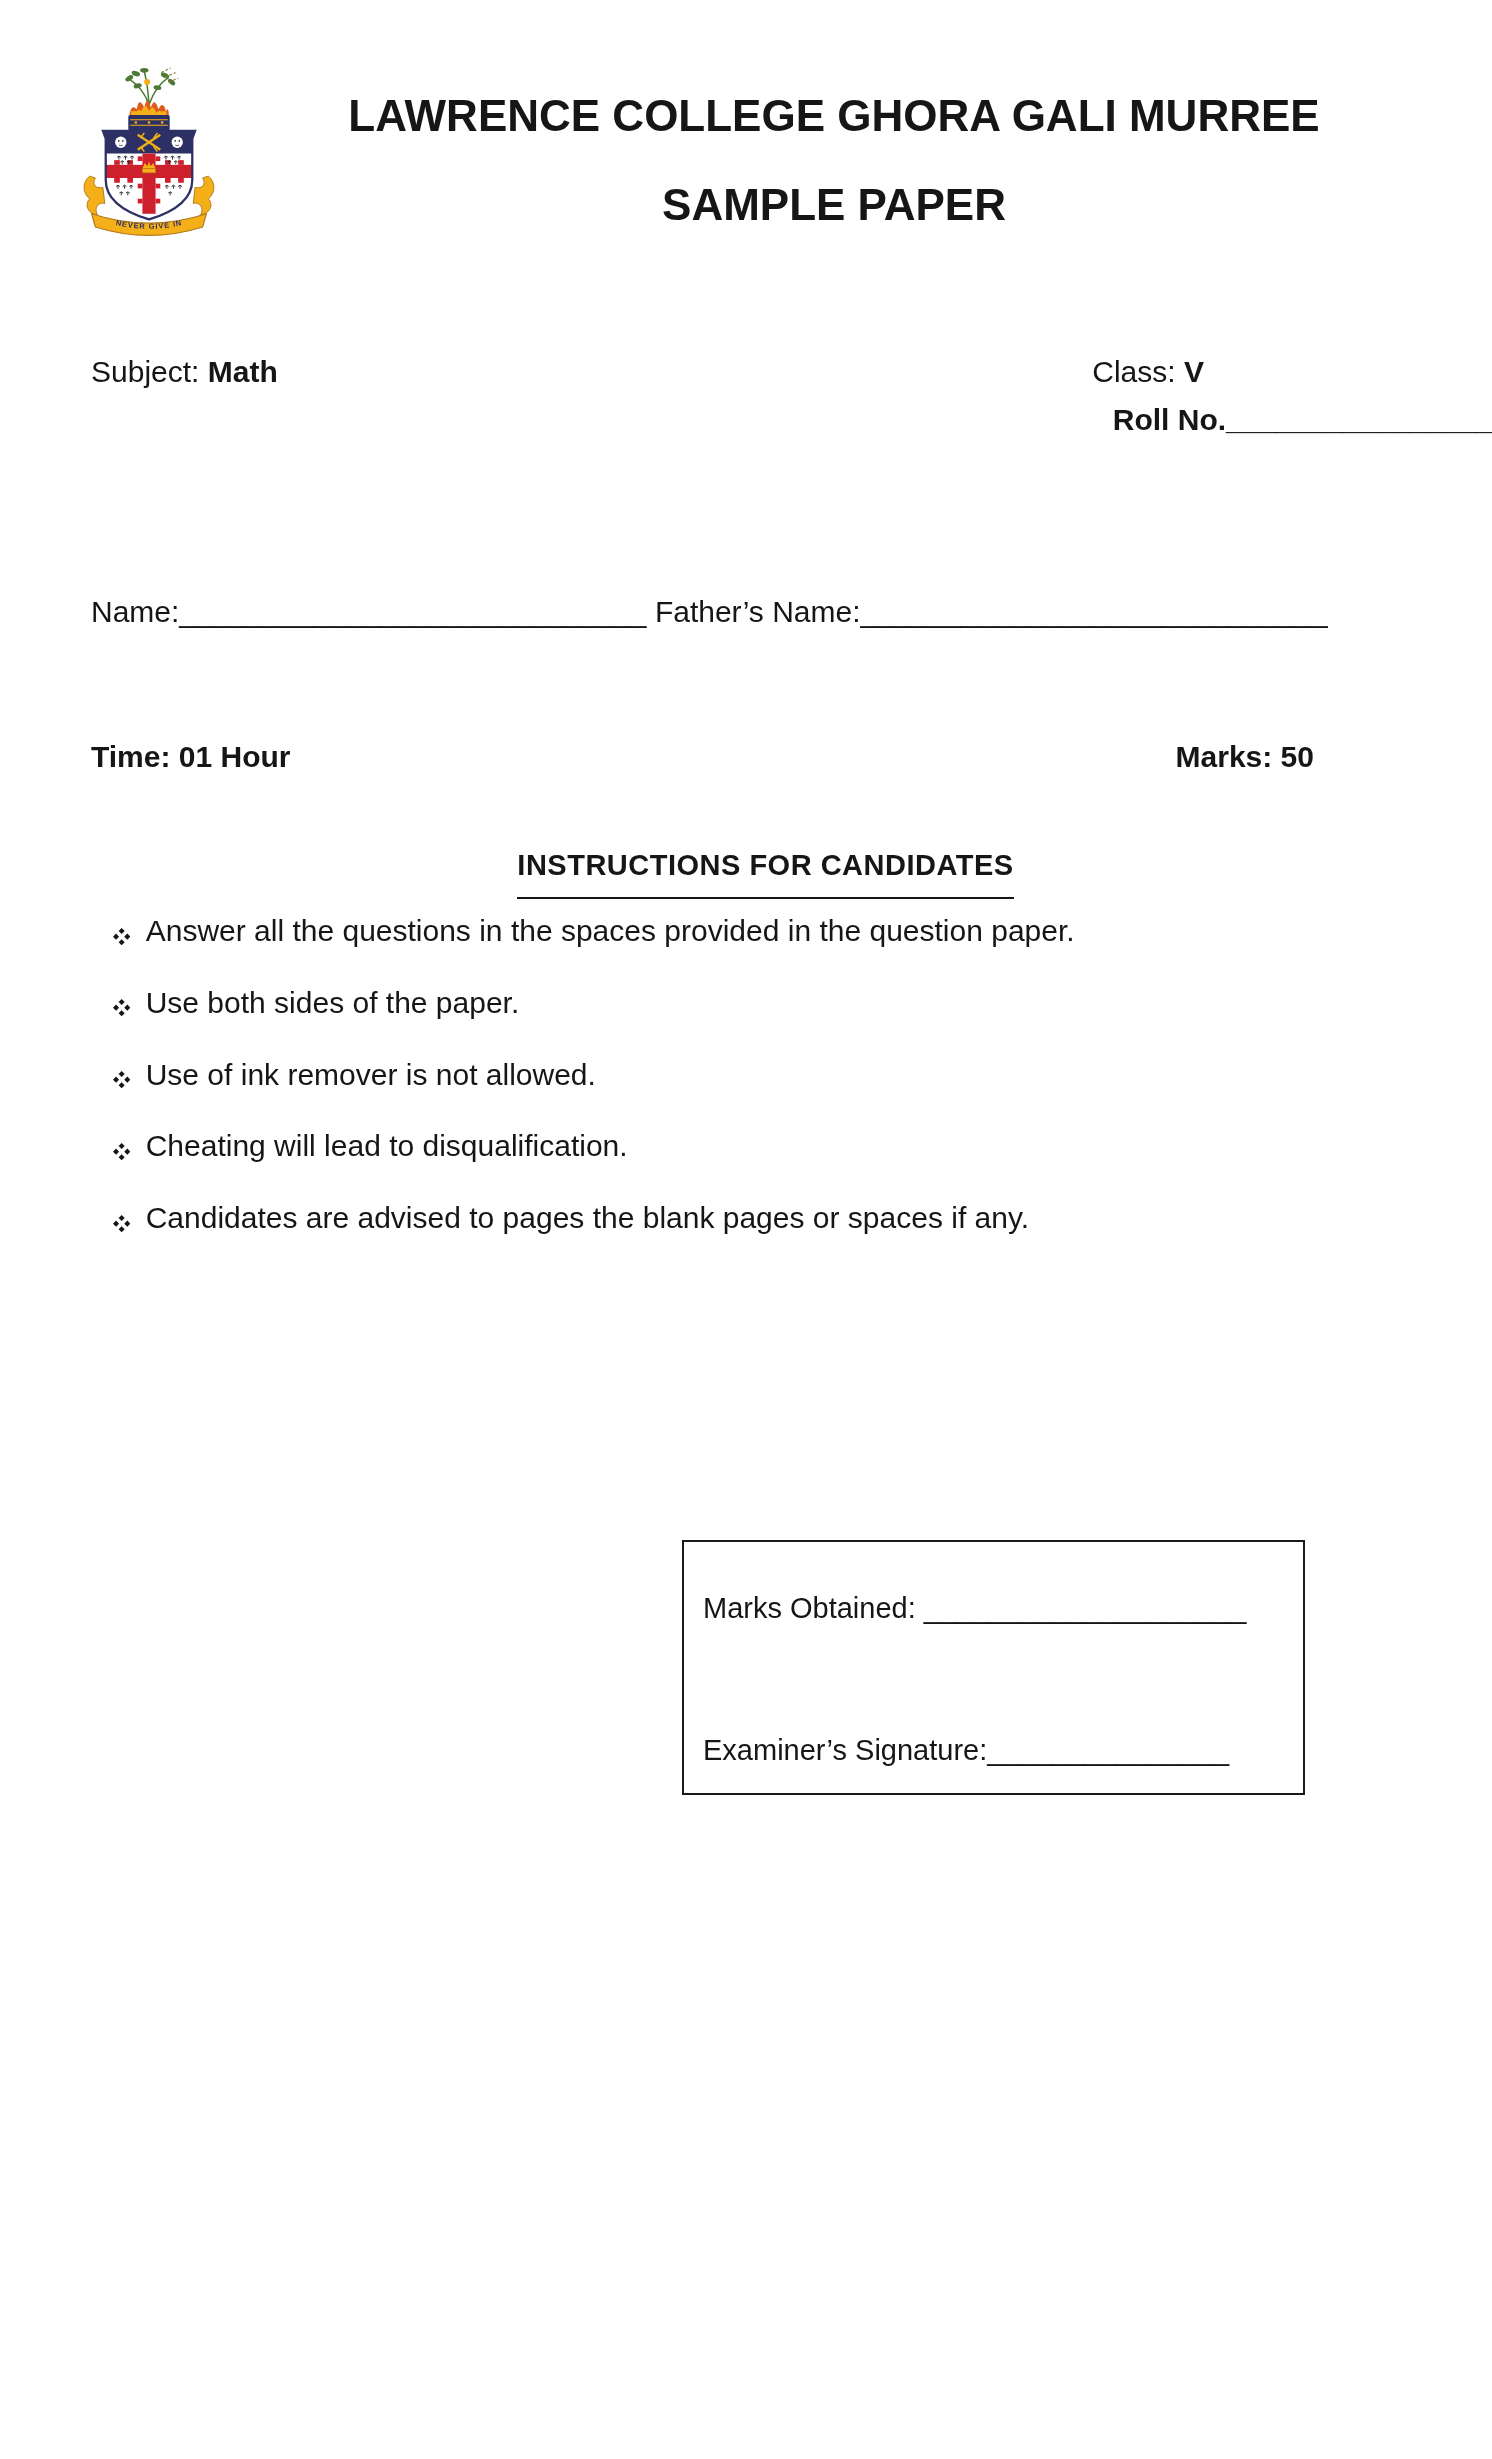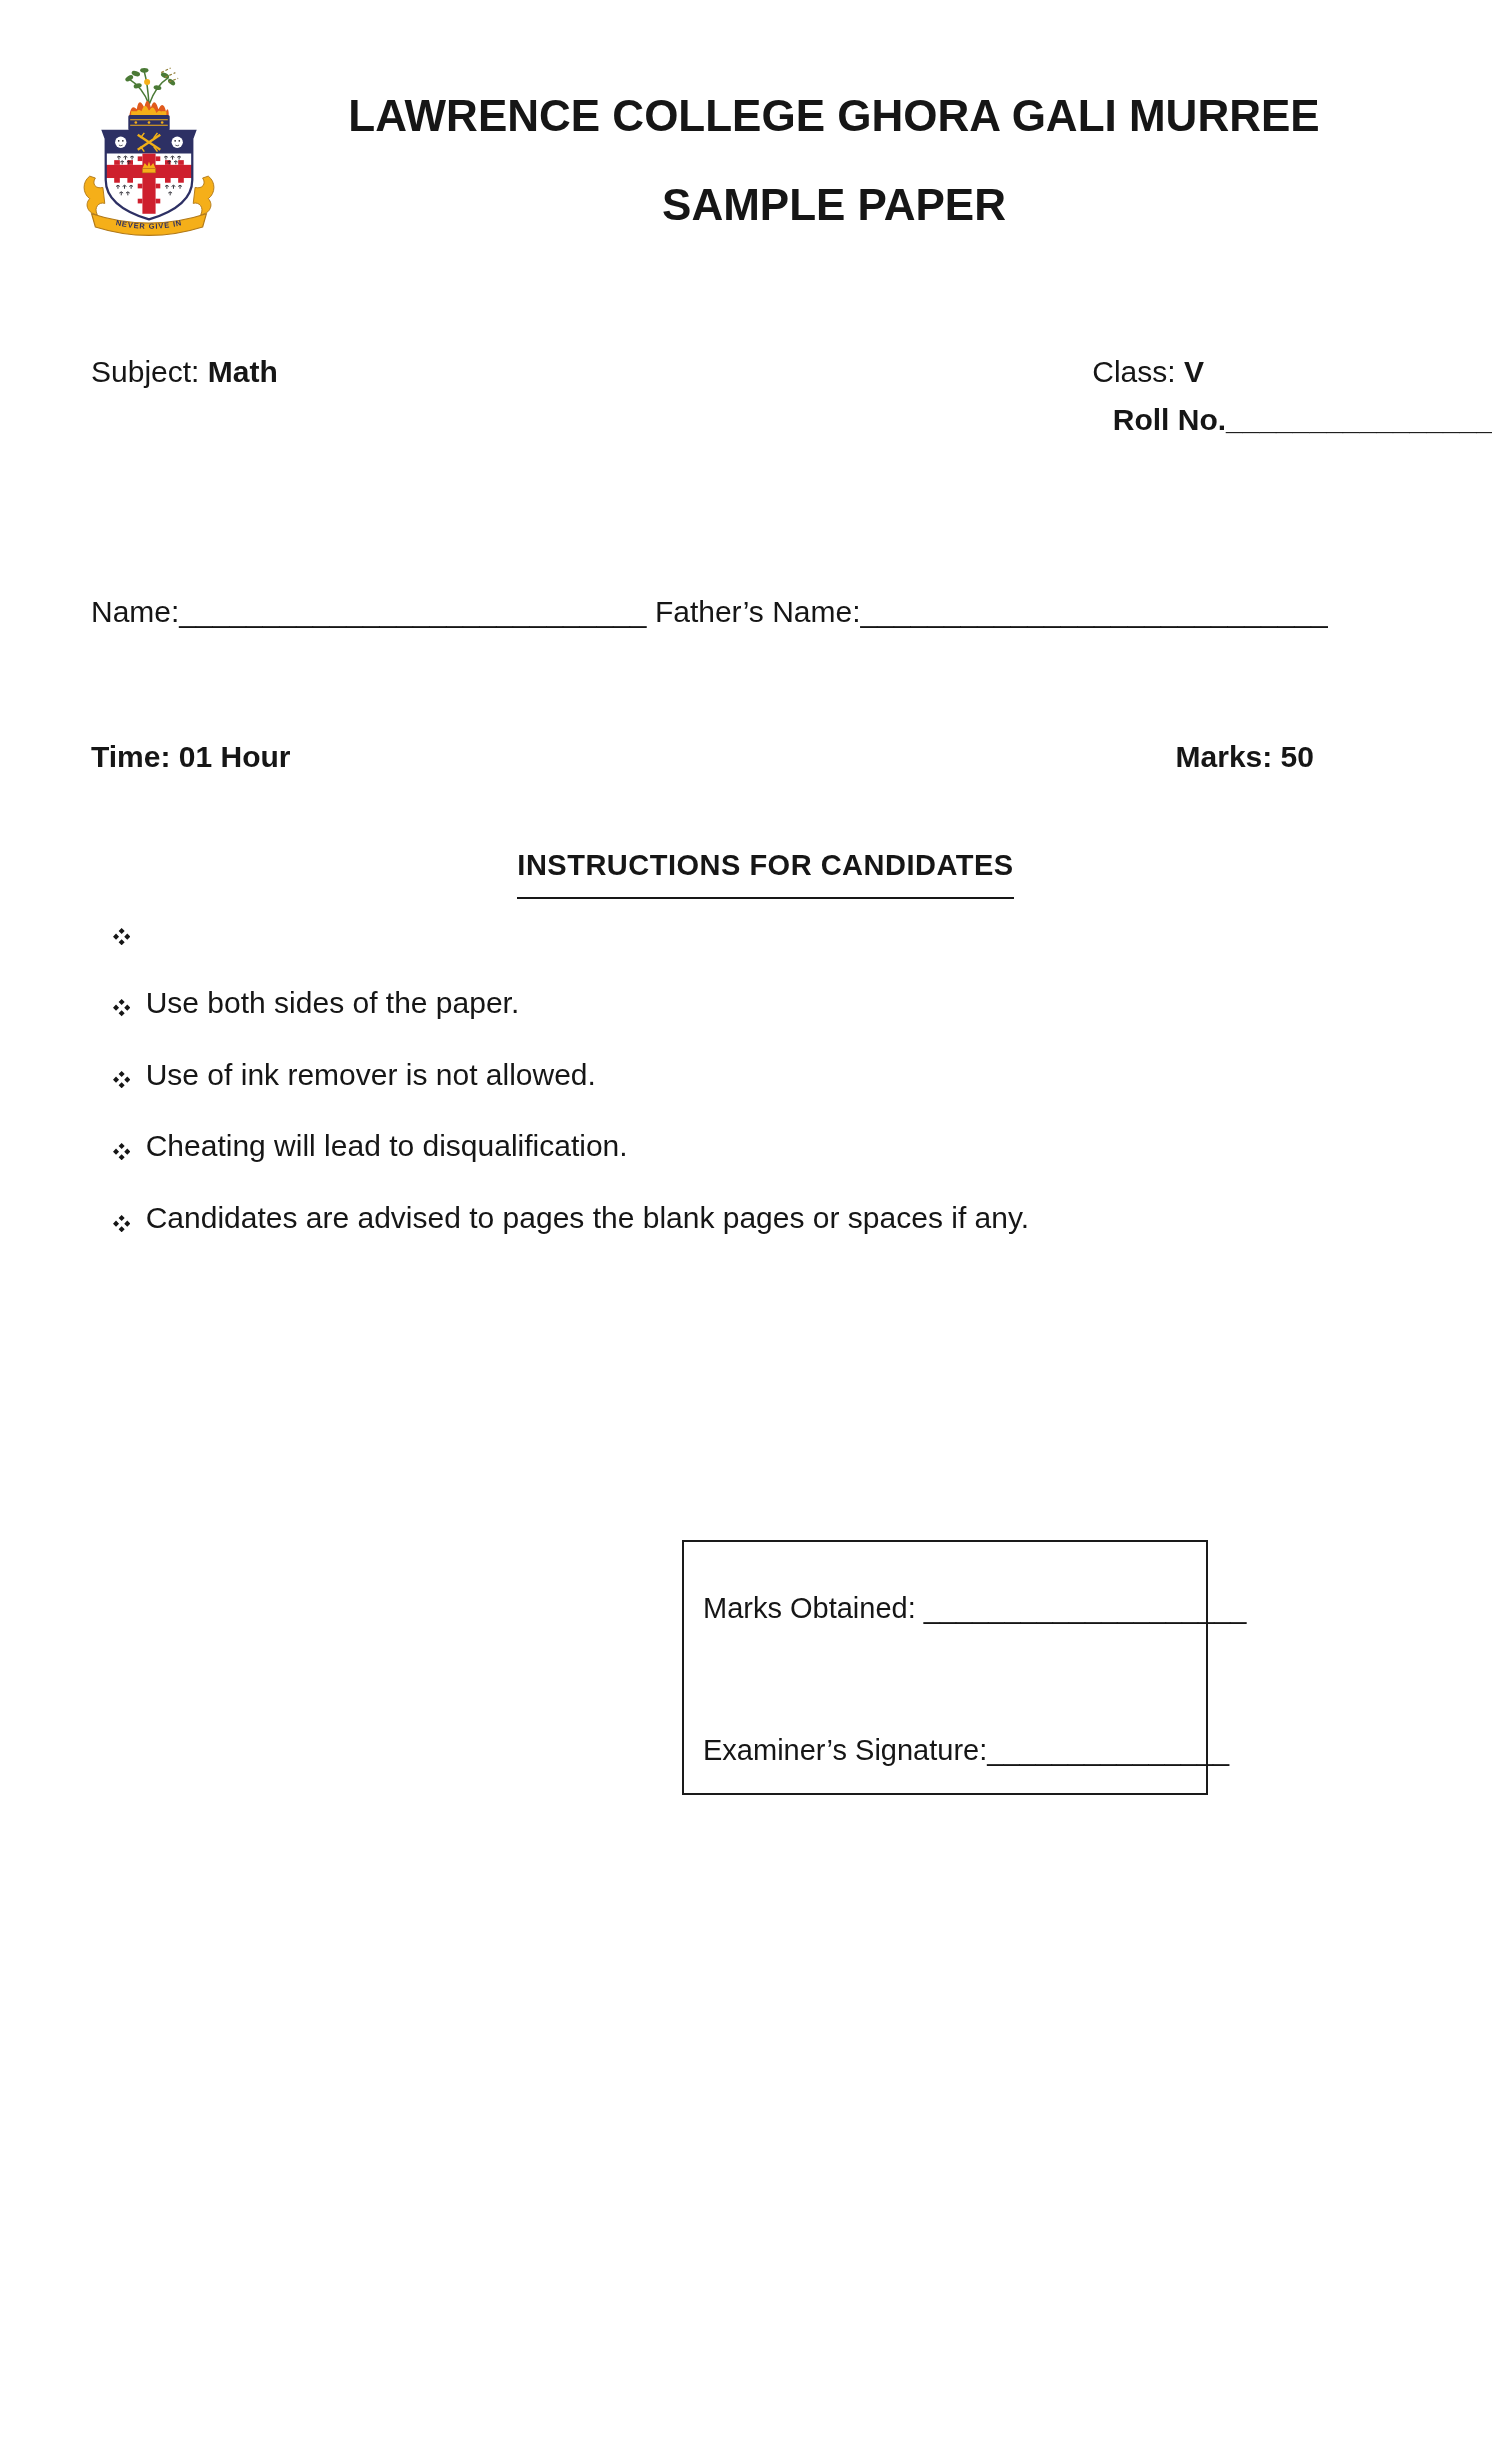--- a/index.html
+++ b/index.html
@@ -28,21 +28,21 @@
   .marks-field{position:absolute;right:89px;top:0;}
   
   .instr-head-wrap{position:absolute;left:38px;right:0;top:849px;text-align:center;}
   .instr-head{font-size:29px;font-weight:bold;border-bottom:2.9px solid #161616;
               padding-bottom:15px;display:inline-block;letter-spacing:0.5px;}
   .instr-list{position:absolute;left:113px;right:58px;top:916px;margin:0;padding:0;
               list-style:none;font-size:30px;}
   .instr-list li{display:flex;align-items:flex-start;gap:15.4px;margin-bottom:38px;line-height:1;}
   .bullet{flex:0 0 auto;margin-top:3.8px;}
   
-  .marks-box{position:absolute;left:682px;top:1540px;width:526px;height:255px;
+  .marks-box{position:absolute;left:682px;top:1540px;width:623px;height:255px;
              border:2.9px solid #1a1a1a;box-sizing:border-box;font-size:29px;}
   .mb-line1{position:absolute;left:19px;top:50px;white-space:nowrap;}
   .mb-line2{position:absolute;left:19px;top:192px;white-space:nowrap;}
   
   .c-navy{fill:var(--crest-navy,#2d3064);} .c-red{fill:var(--crest-red,#ce1f2d);}
   .c-gold{fill:var(--crest-gold,#f5af19);} .c-green{fill:var(--crest-green,#4b7a36);}
   .c-white{fill:#ffffff;} .c-dark{fill:#26252e;}
   .s-navy{stroke:var(--crest-navy,#2d3064);} .s-goldd{stroke:#b07818;}
   .motto-text{font-family:"Liberation Sans",sans-serif;font-size:8px;font-weight:bold;
               fill:var(--crest-navy,#2d3064);letter-spacing:1px;}
@@ -174,20 +174,21 @@
   </div>
 
   <ul class="instr-list">
 
       <li>
         <span class="bullet">
           <svg width="17.3" height="17.3" viewBox="0 0 12 12" xmlns="http://www.w3.org/2000/svg">
             <path fill="#161616" d="M6 0l2.1 2.1L6 4.2 3.9 2.1Z M9.9 3.9 12 6 9.9 8.1 7.8 6Z M6 7.8l2.1 2.1L6 12 3.9 9.9Z M2.1 3.9 4.2 6 2.1 8.1 0 6Z"></path>
           </svg>
         </span>
+        <span>Answer all the questions in the spaces provided in the question paper.</span>
       </li>
 
       <li>
         <span class="bullet">
           <svg width="17.3" height="17.3" viewBox="0 0 12 12" xmlns="http://www.w3.org/2000/svg">
             <path fill="#161616" d="M6 0l2.1 2.1L6 4.2 3.9 2.1Z M9.9 3.9 12 6 9.9 8.1 7.8 6Z M6 7.8l2.1 2.1L6 12 3.9 9.9Z M2.1 3.9 4.2 6 2.1 8.1 0 6Z"></path>
           </svg>
         </span>
         <span>Use both sides of the paper.</span>
       </li>

